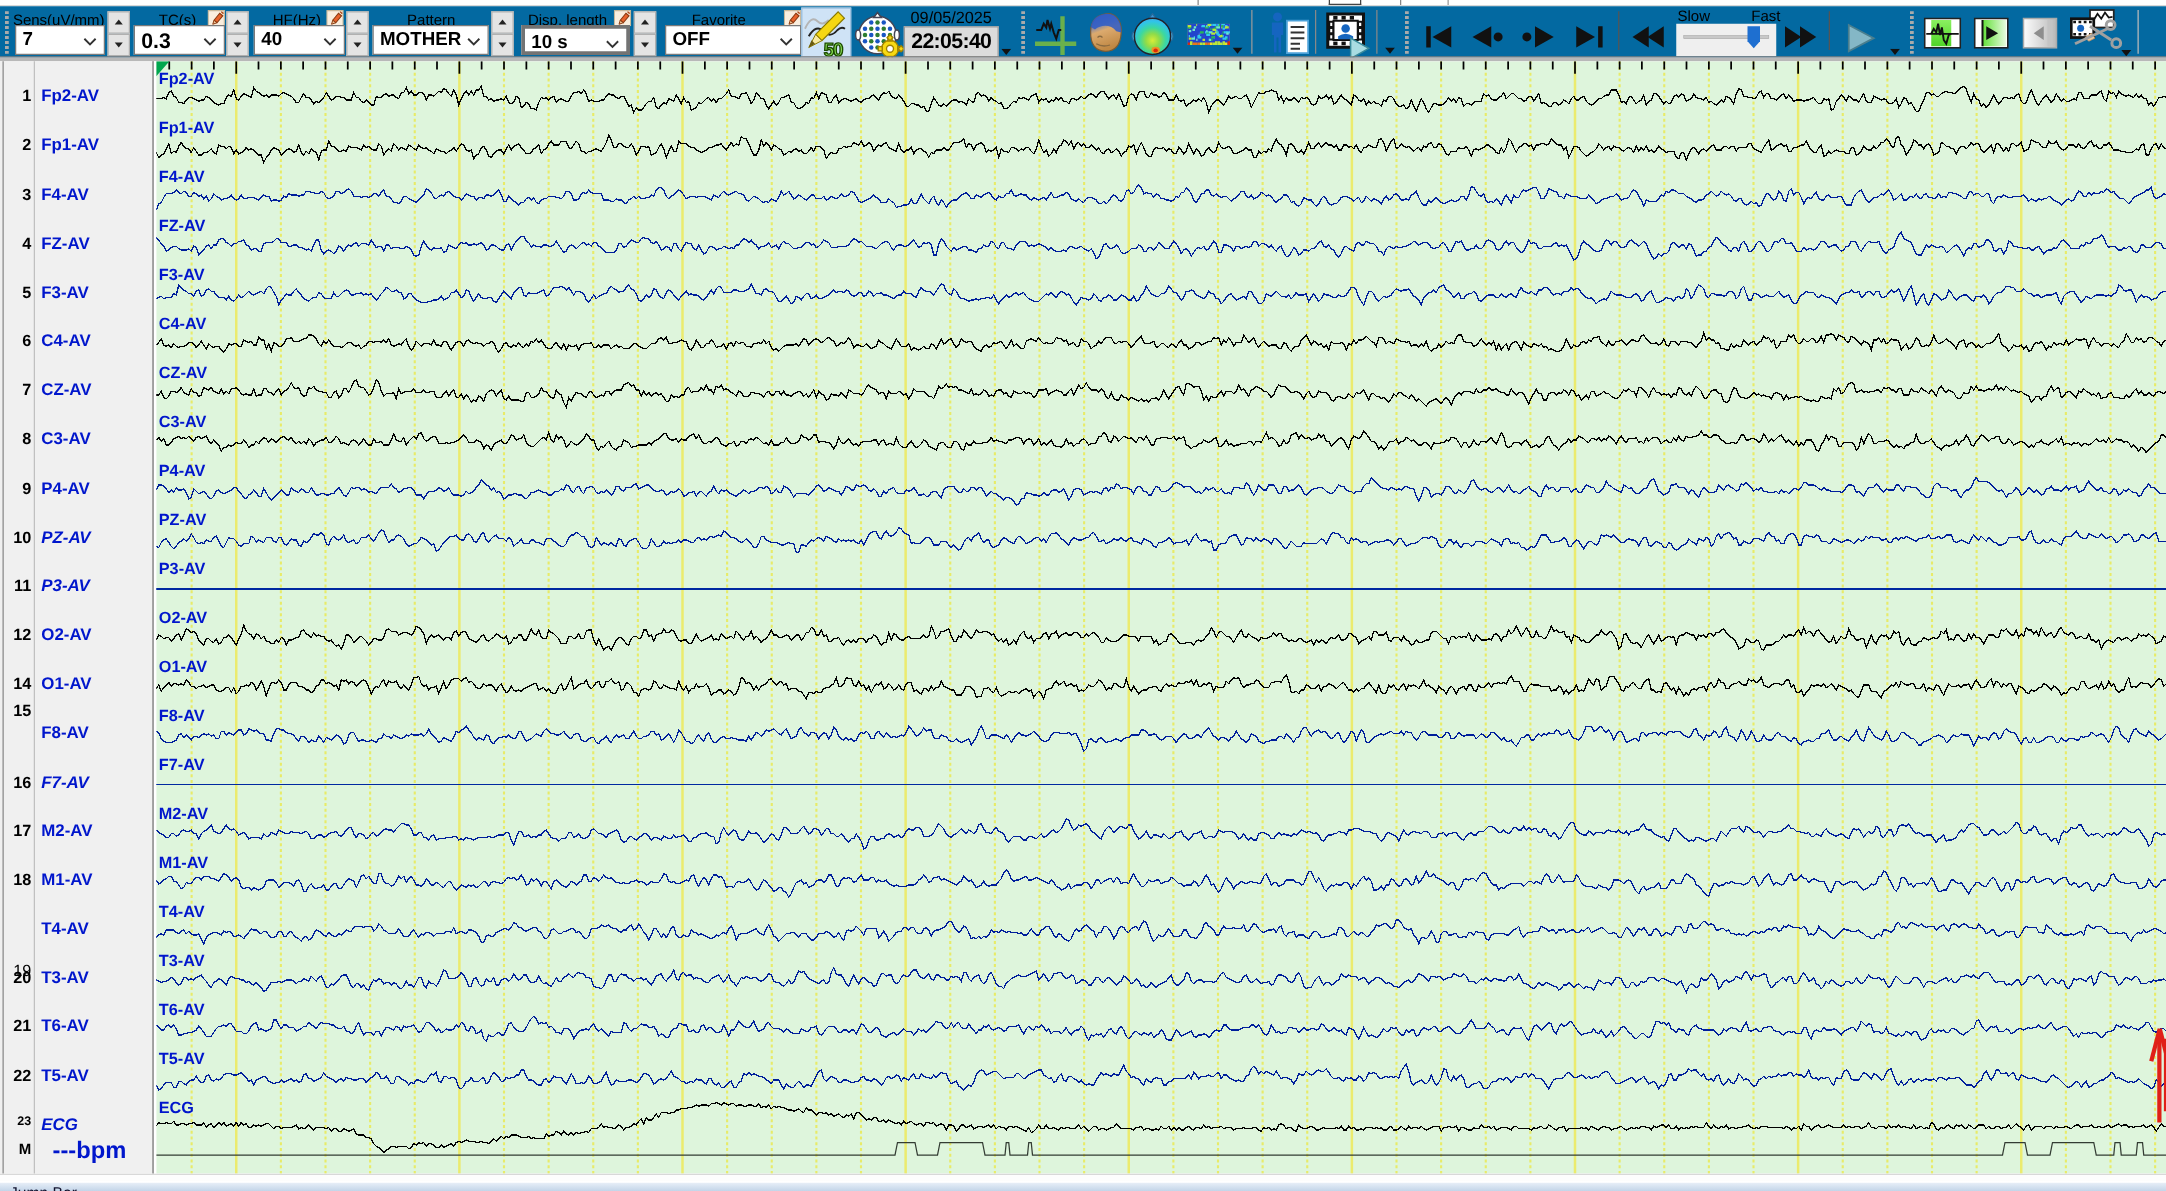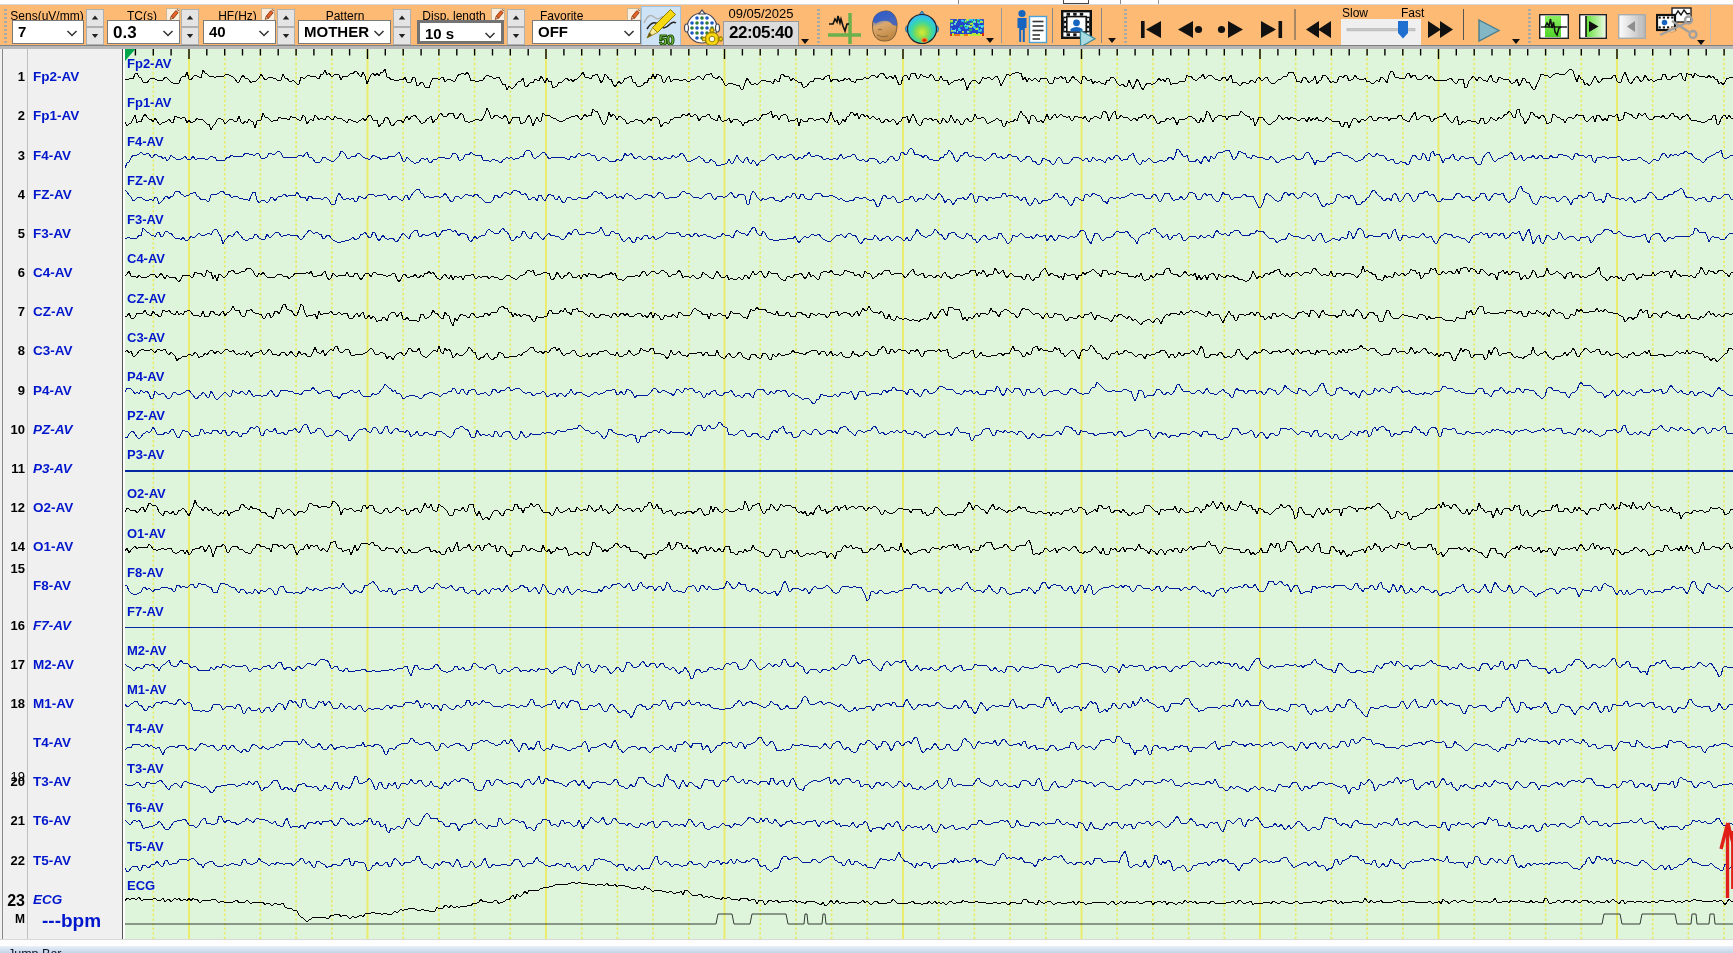--- a/index.html
+++ b/index.html
@@ -7,21 +7,21 @@
 <body>
 <div id="root">
 
 <div style="position:absolute;left:0;top:0;width:1733px;height:5px;background:#fff"></div>
 <div style="position:absolute;left:958px;top:0;width:1px;height:4px;background:#888"></div>
 <div style="position:absolute;left:1063px;top:0;width:26px;height:4px;border:1px solid #444;border-top:none;box-sizing:border-box"></div>
 <div style="position:absolute;left:1120px;top:0;width:1px;height:4px;background:#888"></div>
 <div style="position:absolute;left:1158px;top:0;width:1px;height:4px;background:#999"></div>
 <div style="position:absolute;left:0;top:4px;width:1733px;height:1px;background:#d8d8d8"></div>
 
-<div style="position:absolute;left:0;top:5px;width:1733px;height:41px;background:#fdba74">
+<div style="position:absolute;left:0;top:5px;width:1733px;height:41px;background:#0369a1">
 <div style="position:absolute;left:4px;top:4px;width:3px;height:34px;background-image:repeating-linear-gradient(#aaa 0 2px,transparent 2px 4px)"></div>
 <div style="position:absolute;left:10px;top:4px;width:74px;text-align:center;font-size:12px;color:#000">Sens(uV/mm)</div>
 <div style="position:absolute;left:12px;top:15px;width:72px;height:24px;background:#fff;border:1px solid #7a7a7a;box-sizing:border-box">
         <span style="position:absolute;left:5px;top:2px;font-size:15px;font-weight:bold;color:#000">7</span>
         <svg width="12" height="8" style="position:absolute;right:5px;top:9px">
           <path d="M1.5 1 L6 5.5 L10.5 1" stroke="#333" stroke-width="1.5" fill="none"></path>
         </svg>
       </div>
 <div style="position:absolute;left:86px;top:4px;width:18px;height:36px">
         <div style="background:#e4e4e4;border:1px solid #b0b0b0;box-sizing:border-box;position:absolute;left:0;width:18px;height:18px;top:0"><svg width="16" height="16">
@@ -102,21 +102,21 @@
         </svg>
       </div>
 <div style="position:absolute;left:507px;top:4px;width:18px;height:36px">
         <div style="background:#e4e4e4;border:1px solid #b0b0b0;box-sizing:border-box;position:absolute;left:0;width:18px;height:18px;top:0"><svg width="16" height="16">
             <path d="M8 5.5 L11.2 9.5 L4.8 9.5 Z" fill="#222"></path>
           </svg></div>
         <div style="background:#e4e4e4;border:1px solid #b0b0b0;box-sizing:border-box;position:absolute;left:0;width:18px;height:18px;top:18px"><svg width="16" height="16">
             <path d="M4.8 6 L11.2 6 L8 10 Z" fill="#222"></path>
           </svg></div>
       </div>
-<div style="position:absolute;left:540px;top:4px;width:70px;text-align:left;font-size:12px;color:#000">Favorite</div>
+<div style="position:absolute;left:540px;top:4px;width:70px;text-align:center;font-size:12px;color:#000">Favorite</div>
 <svg width="14" height="13" style="position:absolute;left:627px;top:3px">
         <rect x="0.5" y="0.5" width="13" height="12" fill="#faeede" stroke="#c8b89a" stroke-width="1"></rect>
         <path d="M5.2 8.2 L9.8 2.6 L12.2 4.6 L7.6 10.2 Z" fill="#e8632c" stroke="#8a3a10" stroke-width="0.9"></path>
         <path d="M5.2 8.2 L7.6 10.2 L4.2 11.4 Z" fill="#f2c89a" stroke="#8a3a10" stroke-width="0.8"></path>
         <path d="M10.6 1.6 L11.4 0.9 L13.2 2.4 L12.4 3.3 Z" fill="#b04a18"></path>
       </svg>
 <div style="position:absolute;left:532px;top:15px;width:109px;height:24px;background:#fff;border:1px solid #7a7a7a;box-sizing:border-box">
         <span style="position:absolute;left:5px;top:2px;font-size:15px;font-weight:bold;color:#000">OFF</span>
         <svg width="12" height="8" style="position:absolute;right:5px;top:9px">
           <path d="M1.5 1 L6 5.5 L10.5 1" stroke="#333" stroke-width="1.5" fill="none"></path>
@@ -500,21 +500,21 @@
 <div style="position:absolute;left:0;top:647px;width:25px;text-align:right;font-size:13px;font-weight:bold;color:#000">18</div>
 <div style="position:absolute;left:33px;top:647px;font-size:13.5px;font-weight:bold;color:#0016cc;">M1-AV</div>
 <div style="position:absolute;left:0;top:720px;width:25px;text-align:right;font-size:13px;font-weight:normal;color:#000">19</div>
 <div style="position:absolute;left:33px;top:686px;font-size:13.5px;font-weight:bold;color:#0016cc;">T4-AV</div>
 <div style="position:absolute;left:0;top:725px;width:25px;text-align:right;font-size:13px;font-weight:bold;color:#000">20</div>
 <div style="position:absolute;left:33px;top:725px;font-size:13.5px;font-weight:bold;color:#0016cc;">T3-AV</div>
 <div style="position:absolute;left:0;top:764px;width:25px;text-align:right;font-size:13px;font-weight:bold;color:#000">21</div>
 <div style="position:absolute;left:33px;top:764px;font-size:13.5px;font-weight:bold;color:#0016cc;">T6-AV</div>
 <div style="position:absolute;left:0;top:804px;width:25px;text-align:right;font-size:13px;font-weight:bold;color:#000">22</div>
 <div style="position:absolute;left:33px;top:804px;font-size:13.5px;font-weight:bold;color:#0016cc;">T5-AV</div>
-<div style="position:absolute;left:0;top:843px;width:25px;text-align:right;font-size:16px;font-weight:bold;color:#000">23</div>
+<div style="position:absolute;left:0;top:843px;width:25px;text-align:right;font-size:10px;font-weight:bold;color:#000">23</div>
 <div style="position:absolute;left:33px;top:843px;font-size:13.5px;font-weight:bold;color:#0016cc;font-style:italic;">ECG</div>
 <div style="position:absolute;left:0;top:863px;width:25px;text-align:right;font-size:12px;font-weight:bold;color:#000">M</div>
 <div style="position:absolute;left:42px;top:861px;font-size:19px;font-weight:bold;color:#0016cc">---bpm</div>
 </div>
 <div style="position:absolute;left:2px;top:49px;width:1px;height:890px;background:#888"></div>
 <div style="position:absolute;left:27px;top:49px;width:1px;height:890px;background:#c0c0c0"></div>
 <div style="position:absolute;left:122px;top:49px;width:1px;height:890px;background:#555"></div>
 <div style="position:absolute;left:123px;top:49px;width:2px;height:890px;background:#fff"></div>
 
 <svg width="1608" height="890" viewBox="0 0 1608 890" style="position:absolute;left:125px;top:49px;display:block">

